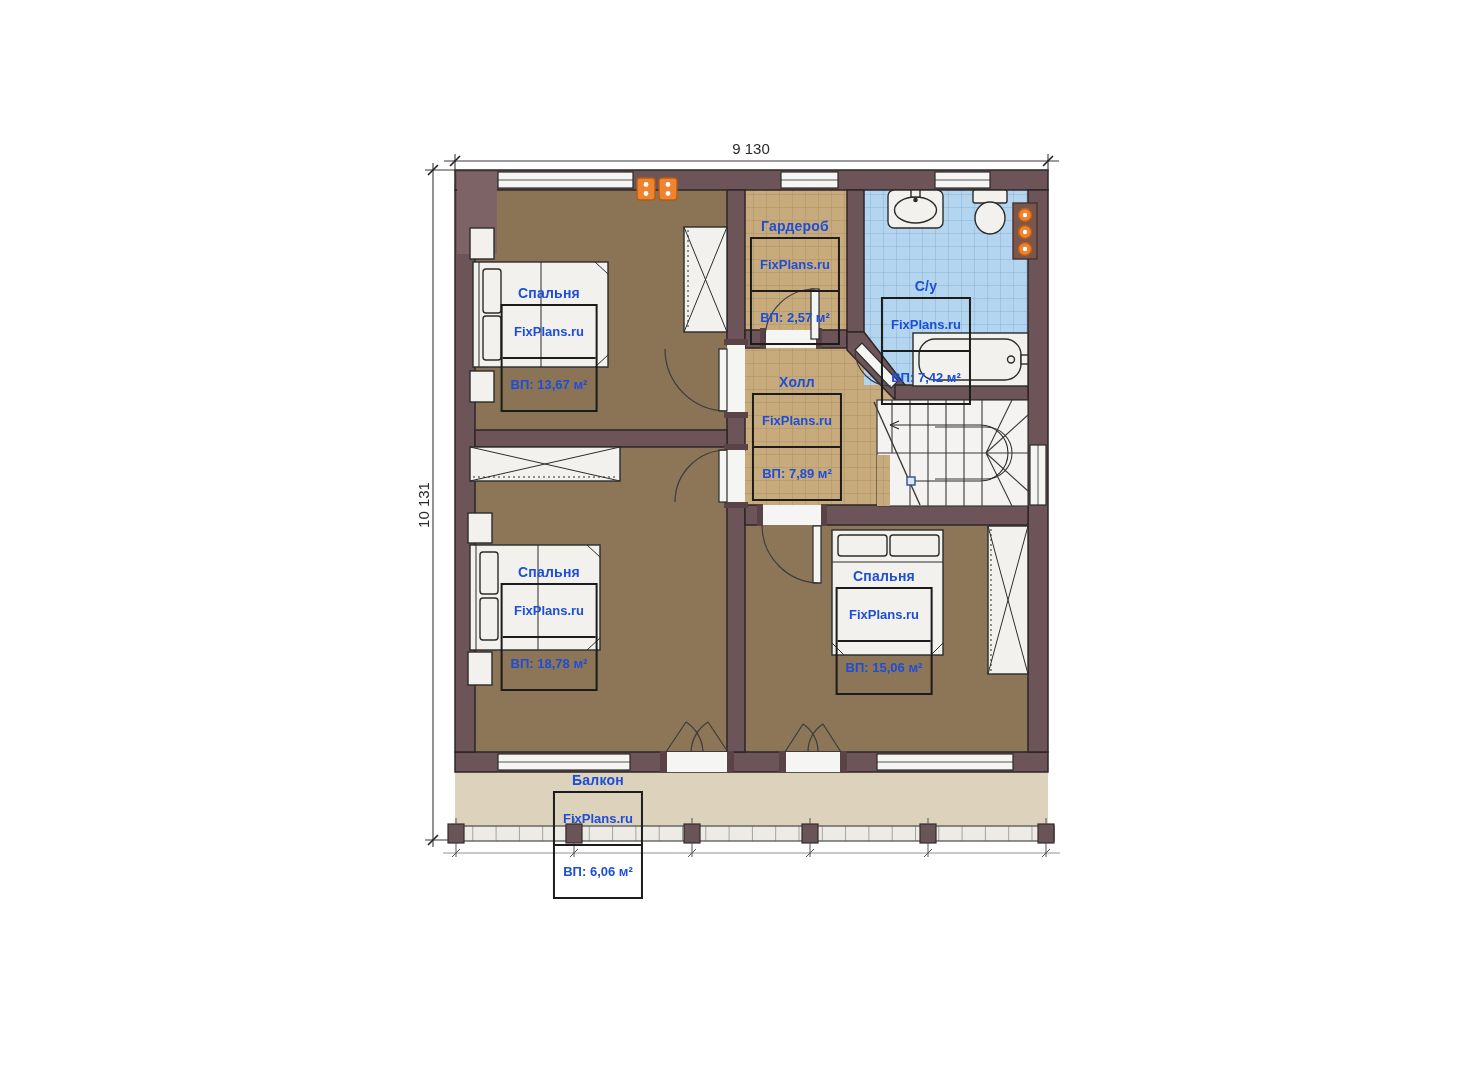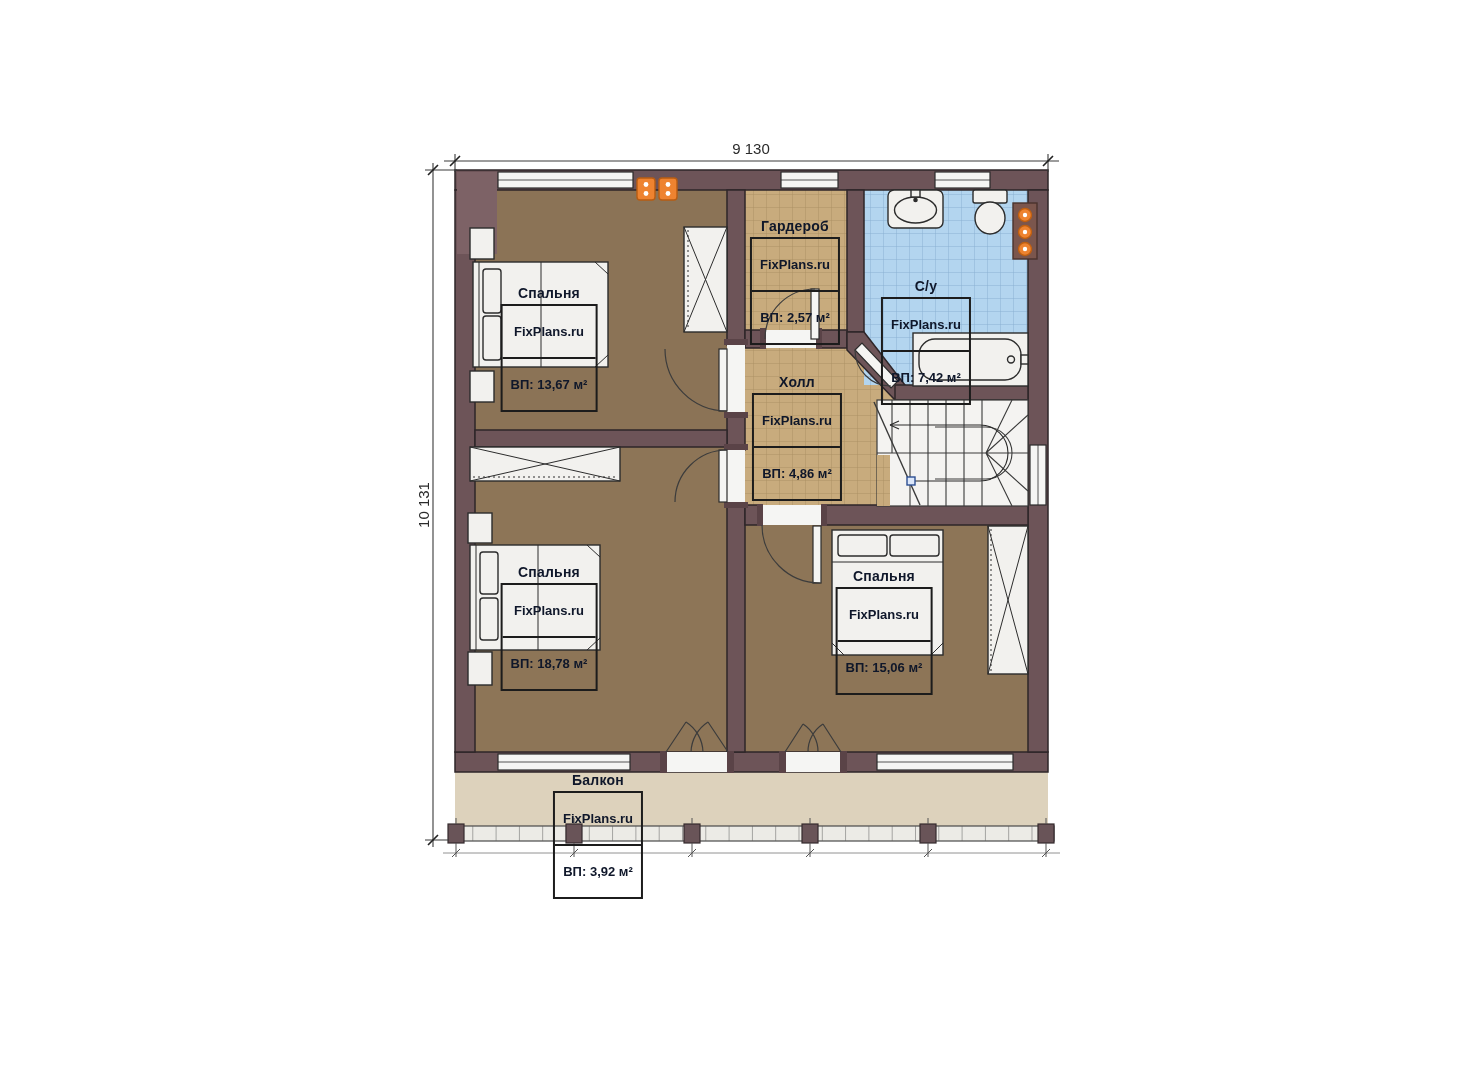--- a/index.html
+++ b/index.html
@@ -3,21 +3,21 @@
 <meta charset="utf-8">
 <style>
   html,body{margin:0;padding:0;background:#ffffff;}
   .stage{
     position:relative;width:1235px;height:1080px;background:#ffffff;
     font-family:"Liberation Sans",sans-serif;overflow:hidden;
   }
   .stage svg{position:absolute;left:0;top:0;}
   .room-label{
     position:absolute;transform:translateX(-50%);
-    text-align:center;color:#0f172a;z-index:5;
+    text-align:center;color:#1d4ed8;z-index:5;
   }
   .room-name{font-weight:bold;font-size:14px;letter-spacing:.2px;margin-bottom:3px;}
   .label-box{display:inline-block;border:2px solid #1c1c1c;background:transparent;}
   .label-row{font-weight:bold;font-size:13px;padding:18px 8px;white-space:nowrap;}
   .row-brand{border-bottom:2px solid #1c1c1c;}
   .dim-label{
     position:absolute;font-size:15px;font-weight:normal;color:#2b2b2b;z-index:5;
   }
   .dim-label.top{transform:translateX(-50%);}
   .dim-label.left{transform:translate(-50%,-50%) rotate(-90deg);}
@@ -310,21 +310,21 @@
     <div class="label-box">
       <div class="label-row row-brand">FixPlans.ru</div>
       <div class="label-row">ВП: 7,42 м²</div>
     </div>
   </div>
 
   <div class="room-label" style="left:797px;top:374px;">
     <div class="room-name">Холл</div>
     <div class="label-box">
       <div class="label-row row-brand">FixPlans.ru</div>
-      <div class="label-row">ВП: 4,86 м²</div>
+      <div class="label-row">ВП: 7,89 м²</div>
     </div>
   </div>
 
   <div class="room-label" style="left:549px;top:564px;">
     <div class="room-name">Спальня</div>
     <div class="label-box">
       <div class="label-row row-brand">FixPlans.ru</div>
       <div class="label-row">ВП: 18,78 м²</div>
     </div>
   </div>
@@ -334,17 +334,17 @@
     <div class="label-box">
       <div class="label-row row-brand">FixPlans.ru</div>
       <div class="label-row">ВП: 15,06 м²</div>
     </div>
   </div>
 
   <div class="room-label" style="left:598px;top:772px;">
     <div class="room-name">Балкон</div>
     <div class="label-box">
       <div class="label-row row-brand">FixPlans.ru</div>
-      <div class="label-row">ВП: 3,92 м²</div>
+      <div class="label-row">ВП: 6,06 м²</div>
     </div>
   </div>
 
 </div>
 
 </body></html>

